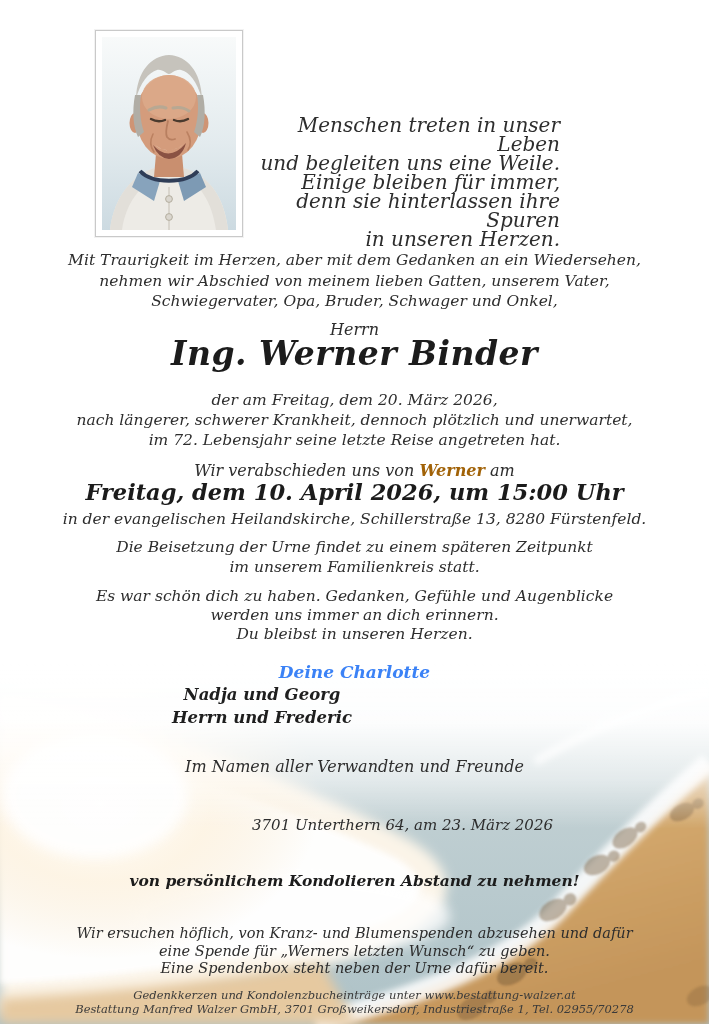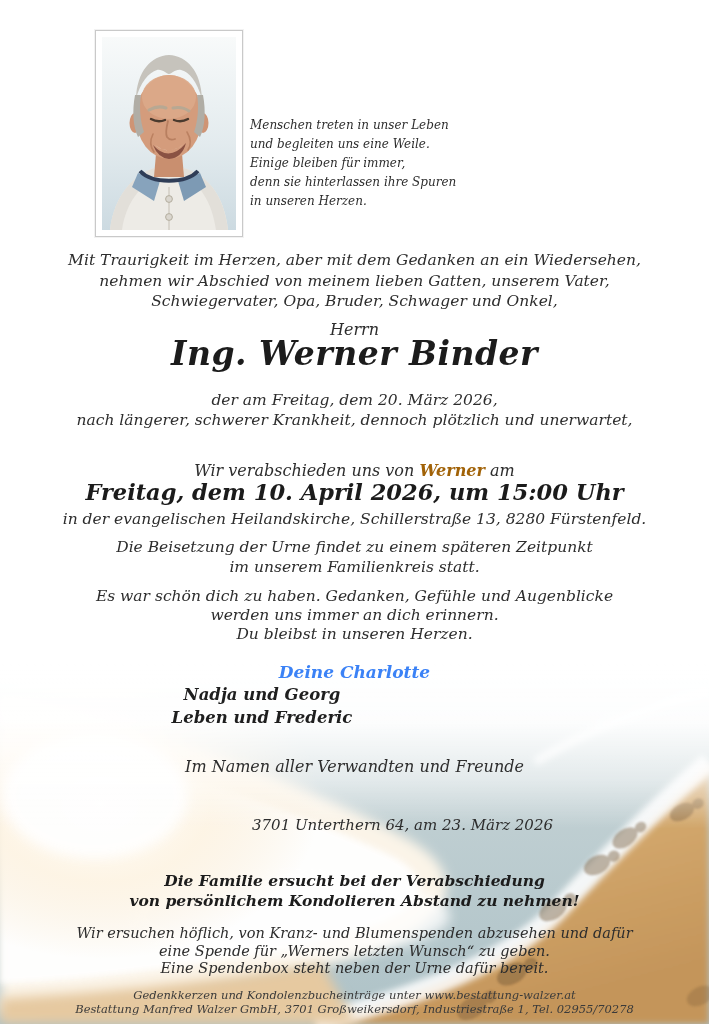--- a/index.html
+++ b/index.html
@@ -3,22 +3,22 @@
 <meta charset="utf-8">
 <style>
   html,body{margin:0;padding:0;background:#888;}
   .page{
     position:relative;width:709px;height:1024px;margin:0 auto;
     background:#ffffff;overflow:hidden;
     font-family:"DejaVu Serif","Liberation Serif",serif;
     font-style:italic;color:#2d2d2d;
   }
   .abs{position:absolute;left:0;width:709px;text-align:center;}
-  .poem{position:absolute;left:250px;top:116px;width:310px;text-align:left;
-        font-size:12px;line-height:19px;}
+  .poem{position:absolute;left:250px;top:116px;width:310px;text-align:right;
+        font-size:20px;line-height:19px;}
   .intro{top:250px;font-size:15.5px;line-height:20.5px;}
   .salutation{top:320px;font-size:16px;}
   .deceased-name{top:334px;font-size:33px;font-weight:bold;color:#1c1c1c;letter-spacing:.5px;}
   .death{top:390px;font-size:15.5px;line-height:20px;}
   .farewell{top:461px;font-size:16px;}
   .funeral-datetime{top:479px;font-size:22.5px;font-weight:bold;color:#1b1b1b;}
   .funeral-location{top:510px;font-size:15.5px;}
   .urn{top:537px;font-size:15.5px;line-height:20px;}
   .remembrance{top:587px;font-size:15.5px;line-height:19px;}
   .signature{top:662px;font-size:17px;font-weight:bold;color:#3b82f6;}
@@ -197,20 +197,21 @@
     <div>Schwiegervater, Opa, Bruder, Schwager und Onkel,</div>
   </div>
 
   <div class="abs salutation">Herrn</div>
 
   <div class="abs deceased-name">Ing. Werner Binder</div>
 
   <div class="abs death">
     <div>der am Freitag, dem 20. März 2026,</div>
     <div>nach längerer, schwerer Krankheit, dennoch plötzlich und unerwartet,</div>
+    <div>im 72. Lebensjahr seine letzte Reise angetreten hat.</div>
   </div>
 
   <div class="abs farewell">
     <span>Wir verabschieden uns von </span><span class="bold-inline">Werner</span><span> am</span>
   </div>
 
   <div class="abs funeral-datetime">Freitag, dem 10. April 2026, um 15:00 Uhr</div>
   <div class="abs funeral-location">in der evangelischen Heilandskirche, Schillerstraße 13, 8280 Fürstenfeld.</div>
 
   <div class="abs urn">
@@ -221,29 +222,28 @@
   <div class="abs remembrance">
     <div>Es war schön dich zu haben. Gedanken, Gefühle und Augenblicke</div>
     <div>werden uns immer an dich erinnern.</div>
     <div>Du bleibst in unseren Herzen.</div>
   </div>
 
   <div class="abs signature">Deine Charlotte</div>
 
   <div class="col col-left">
     <div>Nadja und Georg</div>
-    <div>Leben und Frederic</div>
+    <div>Herrn und Frederic</div>
   </div>
 
   <div class="abs in-name">Im Namen aller Verwandten und Freunde</div>
 
   <div class="abs place-date">3701 Unterthern 64, am 23. März 2026</div>
 
   <div class="abs request">
-    <div>Die Familie ersucht bei der Verabschiedung</div>
     <div>von persönlichem Kondolieren Abstand zu nehmen!</div>
   </div>
 
   <div class="abs donation">
     <div>Wir ersuchen höflich, von Kranz- und Blumenspenden abzusehen und dafür</div>
     <div>eine Spende für „Werners letzten Wunsch“ zu geben.</div>
     <div>Eine Spendenbox steht neben der Urne dafür bereit.</div>
   </div>
 
   <div class="abs footer">

